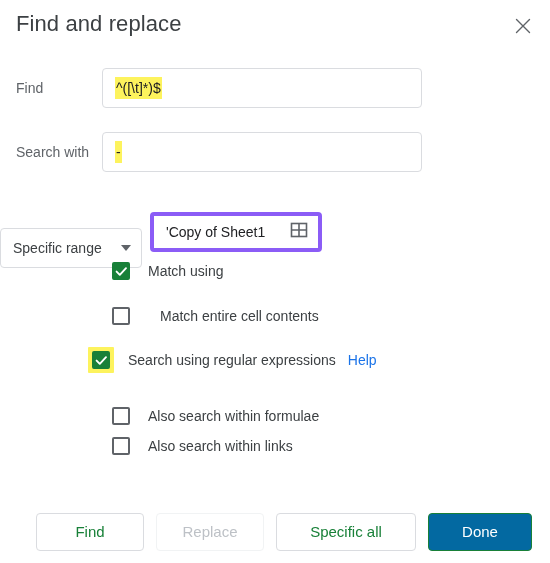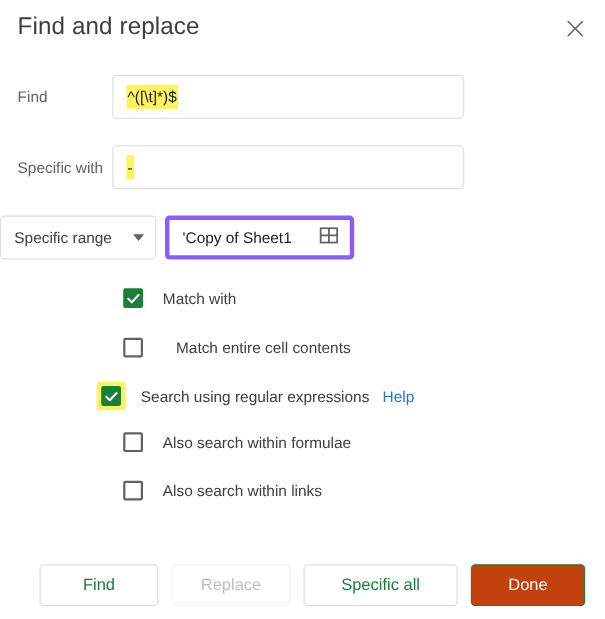--- a/index.html
+++ b/index.html
@@ -100,20 +100,21 @@
     height: 40px;
     box-sizing: border-box;
     border: 1px solid #dadce0;
     border-radius: 4px;
     background: #ffffff;
     display: flex;
     align-items: center;
     justify-content: space-between;
     padding: 0 10px 0 12px;
     cursor: pointer;
+    margin-top: 32px;
   }
   .select-value {
     font-size: 14px;
     line-height: 20px;
     color: #3c4043;
     white-space: nowrap;
   }
   .caret {
     width: 0;
     height: 0;
@@ -251,21 +252,21 @@
     border: 1px solid #dadce0;
     color: #188038;
   }
   .btn-disabled {
     border: 1px solid #f1f3f4;
     color: #bdc1c6;
     cursor: default;
   }
   .btn-primary {
     border: 1px solid #188038;
-    background: #c2410c;
+    background: #0369a1;
     color: #ffffff;
   }
   .btn-find { min-width: 108px; }
   .btn-replace { min-width: 108px; }
   .btn-replace-all { min-width: 140px; }
   .btn-done { min-width: 104px; }
 </style>
 </head>
 <body>
 
@@ -282,21 +283,21 @@
   </div>
 
   <div class="row" style="top:68px;">
     <div class="row-label">Find</div>
     <div class="text-field">
       <span class="field-value hl">^([\t]*)$</span>
     </div>
   </div>
 
   <div class="row" style="top:132px;">
-    <div class="row-label">Specific with</div>
+    <div class="row-label">Search with</div>
     <div class="text-field">
       <span class="field-value hl">-</span>
     </div>
   </div>
 
   <div class="row" style="top:196px;">
 
     <div class="select-box">
       <span class="select-value">Specific range</span>
       <span class="caret"></span>
@@ -312,41 +313,41 @@
       </span>
     </div>
   </div>
 
   <div class="check-row" style="top:261px;">
     <span class="cb checked">
       <svg width="13" height="13" viewBox="0 0 13 13" aria-hidden="true">
         <path d="M1.6 6.6 L4.8 9.8 L11 3.2" stroke="#ffffff" stroke-width="1.9" fill="none" stroke-linecap="round" stroke-linejoin="round"></path>
       </svg>
     </span>
-    <span class="check-label">Match with</span>
+    <span class="check-label">Match using</span>
   </div>
 
   <div class="check-row" style="top:306px;gap:12px;">
     <span class="cb unchecked"></span>
     <span class="check-label">Match entire cell contents</span>
   </div>
 
   <div class="check-row" style="top:347px; left:92px;">
     <span class="cb-highlight-wrap">
       <span class="cb checked">
         <svg width="13" height="13" viewBox="0 0 13 13" aria-hidden="true">
           <path d="M1.6 6.6 L4.8 9.8 L11 3.2" stroke="#ffffff" stroke-width="1.9" fill="none" stroke-linecap="round" stroke-linejoin="round"></path>
         </svg>
       </span>
     </span>
     <span class="check-label" style="margin-left:14px;">Search using regular expressions</span>
     <span class="help-link">Help</span>
   </div>
 
-  <div class="check-row" style="top:392px;justify-content:space-between;">
+  <div class="check-row" style="top:406px;justify-content:space-between;">
     <span class="cb unchecked"></span>
     <span class="check-label">Also search within formulae</span>
   </div>
 
   <div class="check-row" style="top:436px;">
     <span class="cb unchecked"></span>
     <span class="check-label">Also search within links</span>
   </div>
 
   <div class="footer">

